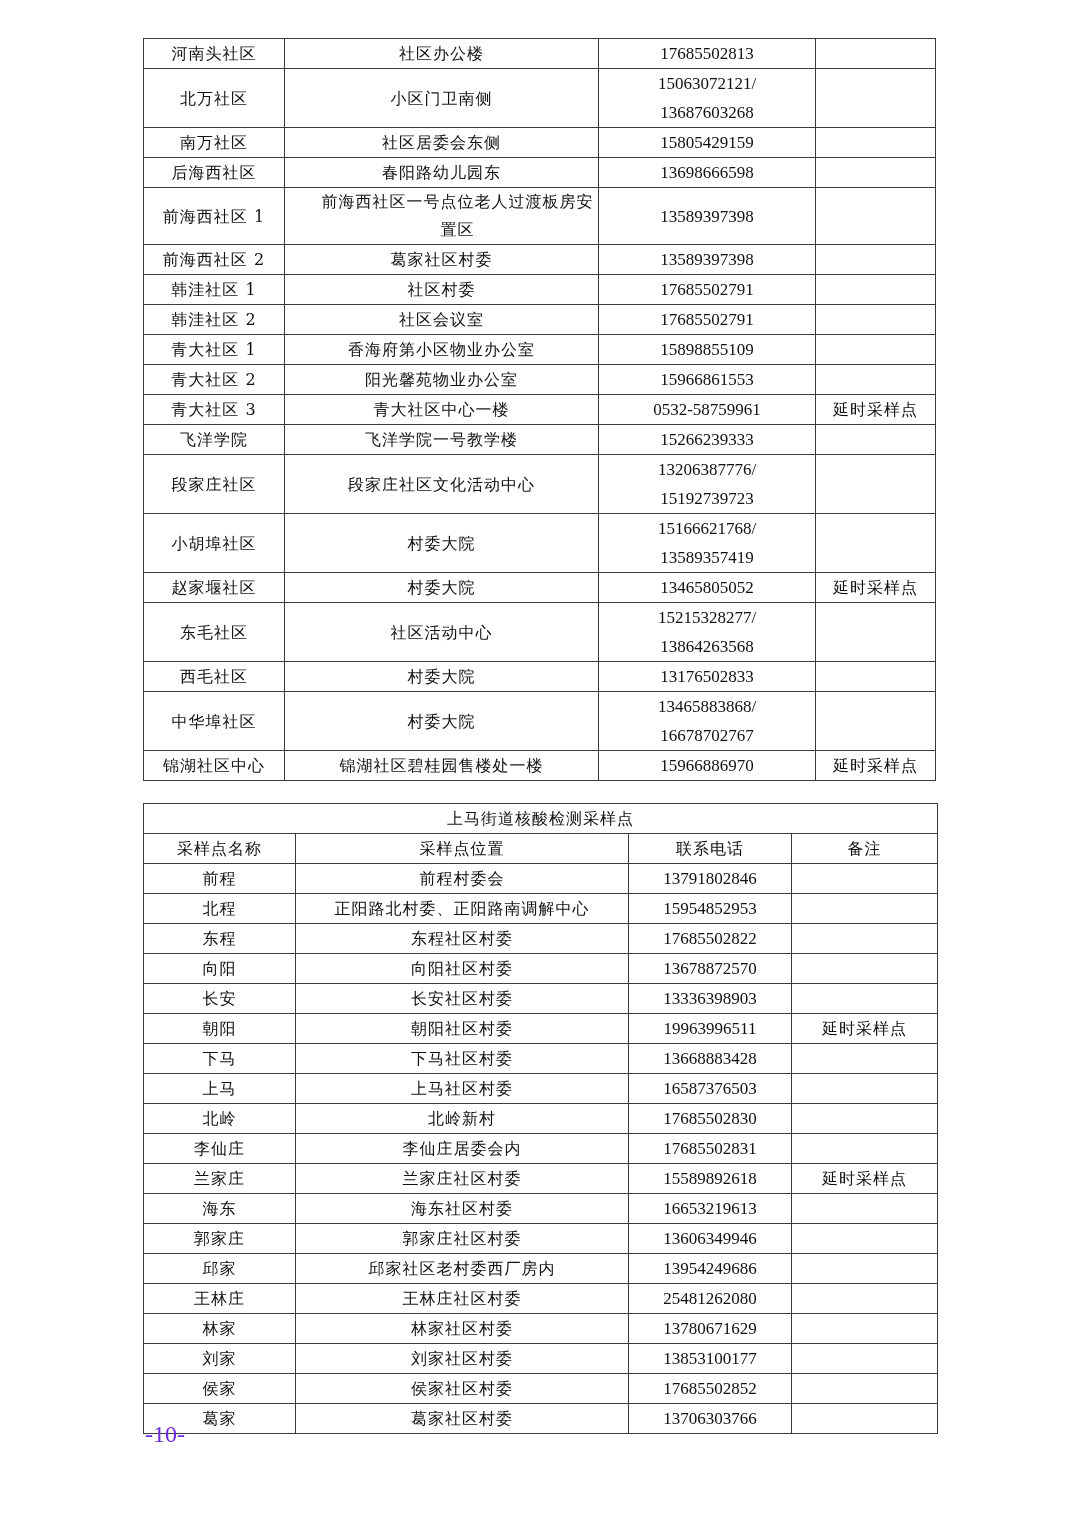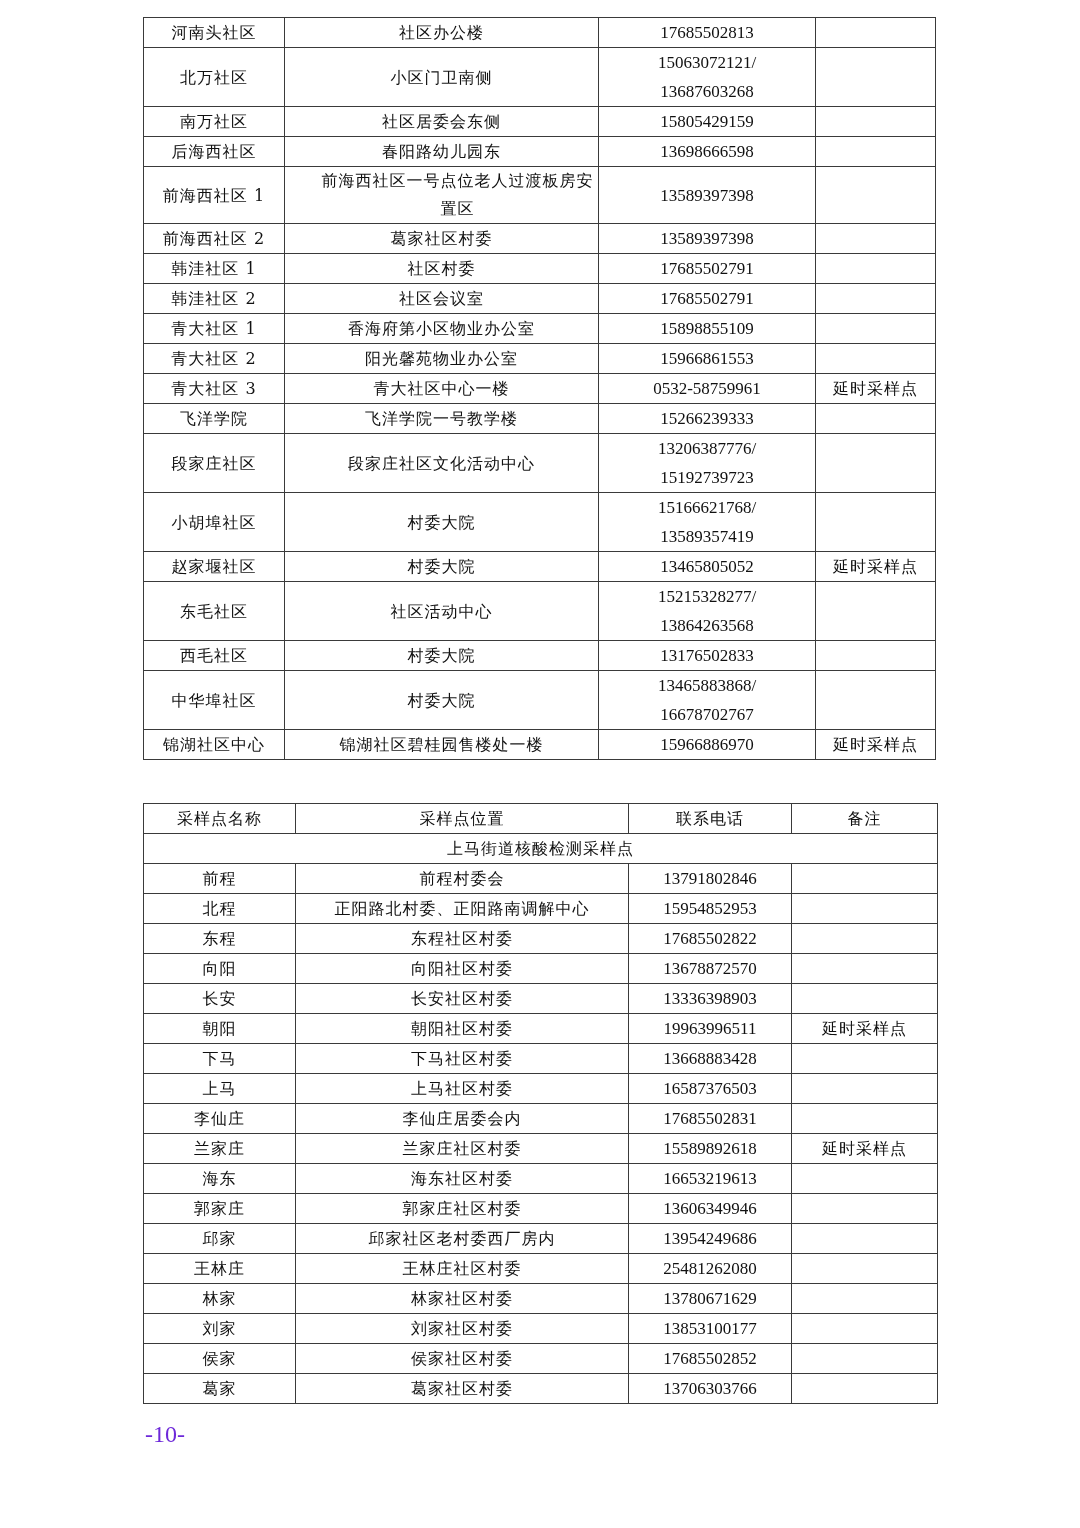--- a/index.html
+++ b/index.html
@@ -33,21 +33,21 @@
   td.wrap {
     white-space: normal;
     line-height: 28px;
     padding-left: 32px;
   }
   .num {
     font-family: "Liberation Serif", "DejaVu Serif", serif;
     font-size: 17px;
     letter-spacing: 0;
   }
-  #t1 { left: 143px; top: 17px; width: 792px; }
+  #t1 { left: 143px; top: 38px; width: 792px; }
   #t1 col.c1 { width: 141px; }
   #t1 col.c2 { width: 314px; }
   #t1 col.c3 { width: 217px; }
   #t1 col.c4 { width: 120px; }
   #t1 tr.h1 td { height: 28px; }
   #t1 tr.h2 td { height: 56px; }
 
   #t2 { left: 143px; top: 803px; width: 794px; }
   #t2 col.c1 { width: 152px; }
   #t2 col.c2 { width: 333px; }
@@ -237,28 +237,28 @@
 
 <table id="t2">
   <colgroup>
       <col class="c1">
       <col class="c2">
       <col class="c3">
       <col class="c4">
     </colgroup>
   <tbody id="t2-body">
     <tr>
+      <td colspan="4">上马街道核酸检测采样点</td>
+    </tr>
+    <tr>
       <td>采样点名称</td>
       <td>采样点位置</td>
       <td>联系电话</td>
       <td>备注</td>
     </tr>
-    <tr>
-      <td colspan="4">上马街道核酸检测采样点</td>
-    </tr>
   <tr>
         <td>前程</td>
         <td>前程村委会</td>
         <td class="num">13791802846</td>
         <td></td>
       </tr>
       <tr>
         <td>北程</td>
         <td>正阳路北村委、正阳路南调解中心</td>
         <td class="num">15954852953</td>
@@ -294,20 +294,26 @@
         <td class="num">13668883428</td>
         <td></td>
       </tr>
       <tr>
         <td>上马</td>
         <td>上马社区村委</td>
         <td class="num">16587376503</td>
         <td></td>
       </tr>
       <tr>
+        <td>北岭</td>
+        <td>北岭新村</td>
+        <td class="num">17685502830</td>
+        <td></td>
+      </tr>
+      <tr>
         <td>李仙庄</td>
         <td>李仙庄居委会内</td>
         <td class="num">17685502831</td>
         <td></td>
       </tr>
       <tr>
         <td>兰家庄</td>
         <td>兰家庄社区村委</td>
         <td class="num">15589892618</td>
         <td>延时采样点</td>

